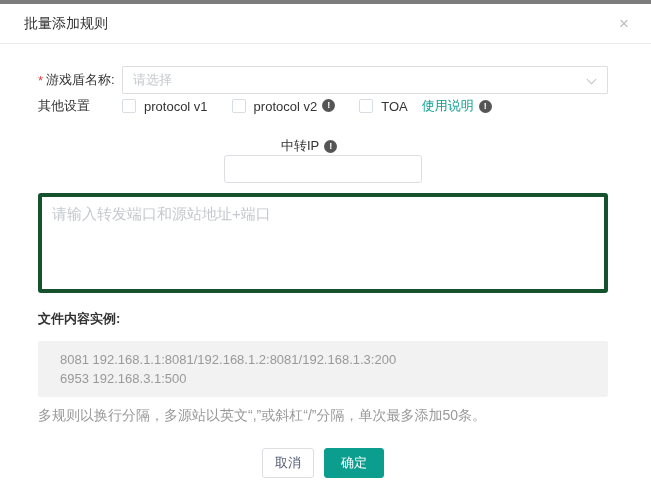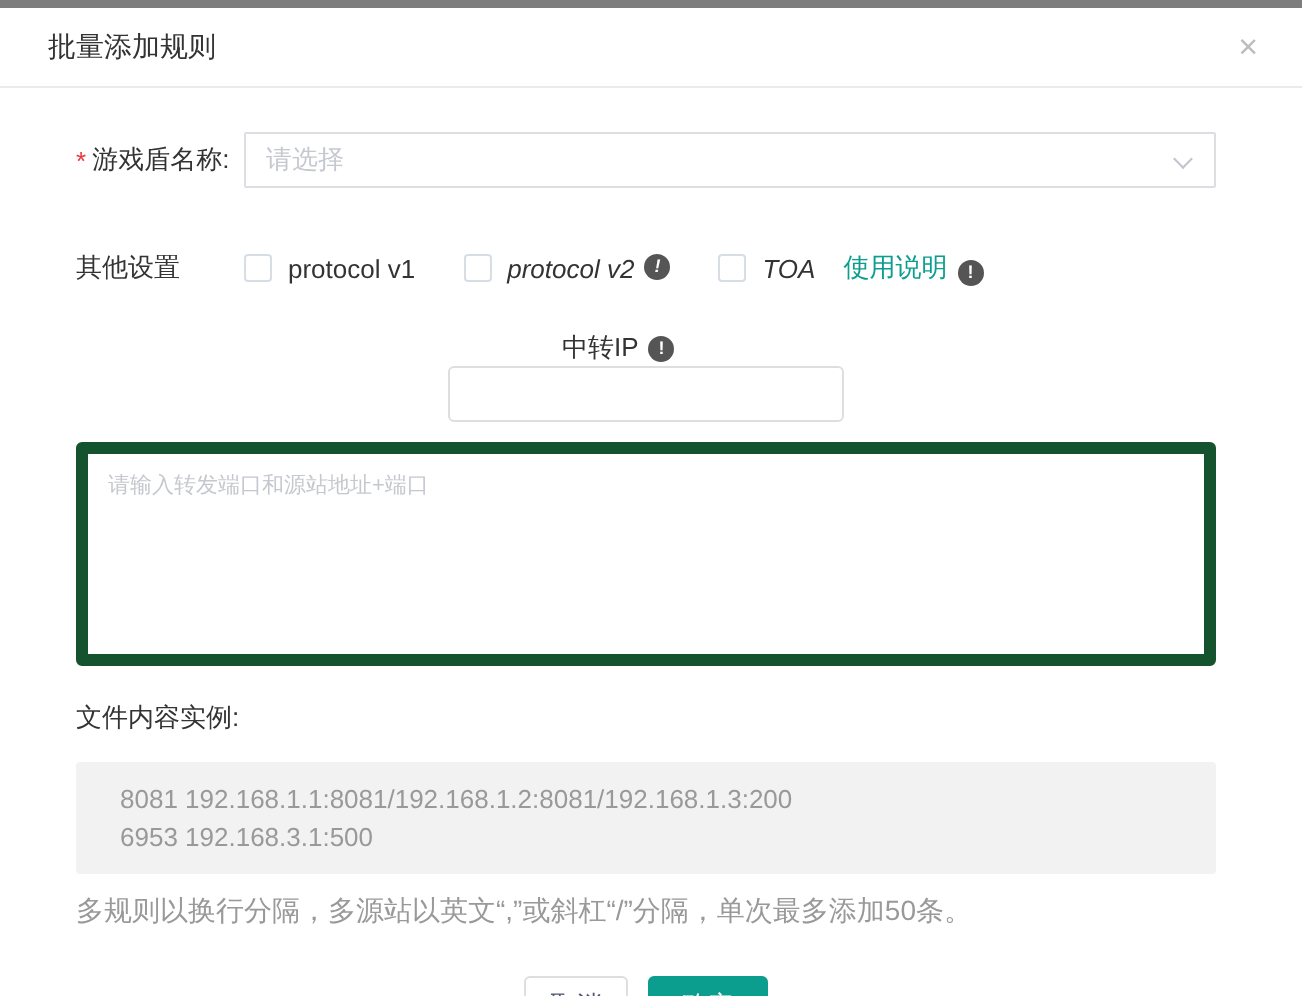--- a/index.html
+++ b/index.html
@@ -25,43 +25,43 @@
   .chevron { position:absolute; right:11px; top:9px; width:8px; height:8px; }
   .chevron::before { content:""; position:absolute; left:0; top:0;
     width:6px; height:6px; border-right:1px solid #c0c4cc;
     border-bottom:1px solid #c0c4cc; transform:rotate(45deg); }
   .row-protocol { margin-top:22px; }
   .radio-group { display:flex; align-items:center; cursor:pointer; }
   .radio-outer { width:14px; height:14px; border-radius:50%; background:#0b9e8e;
     display:flex; align-items:center; justify-content:center; }
   .radio-inner { width:4px; height:4px; border-radius:50%; background:#fff; }
   .radio-label { margin-left:9px; font-size:13px; color:#0b9e8e; }
-  .row-other { margin-top:31px; }
+  .row-other { margin-top:3px; }
   .checkbox-group { display:flex; align-items:center; }
   .checkbox-item { display:flex; align-items:flex-start; cursor:pointer; }
   .checkbox-box { width:14px; height:14px; border:1px solid #d7dde4;
     border-radius:2px; background:#fff; }
   .checkbox-label { margin-left:8px; font-size:13px; color:#333; }
-  .gap24 { margin-left:24px;font-style:italic; }
+  .gap24 { margin-left:24px; }
   .info-icon { width:13px; height:13px; border-radius:50%; background:#555;
     color:#fff; font-size:9px; font-weight:bold; display:inline-flex;
     align-items:center; justify-content:center; margin-left:5px; flex-shrink:0;
     line-height:1; }
   .usage-link { margin-left:14px; font-size:13px; color:#0b9e8e;
-    cursor:pointer; display:flex; align-items:flex-end; }
+    cursor:pointer; display:flex; align-items:center; }
   .row-ip { margin-top:22px;flex-direction:column; }
   .ip-input { width:100%; height:28px; border:1px solid #dcdee2;
     border-radius:3px; padding:0 10px; font-size:13px; color:#333;
     outline:none; background:#fff; }
-  .rules-textarea { display:block; width:100%; height:112px; margin-top:10px;
-    border:6px solid #14532d; border-radius:3px; padding:8px 10px;
-    font-size:11px; color:#333; resize:none; outline:none;
+  .rules-textarea { display:block; width:100%; height:100px; margin-top:10px;
+    border:4px solid #14532d; border-radius:3px; padding:8px 10px;
+    font-size:15px; color:#333; resize:none; outline:none;
     font-family:"Liberation Sans","DejaVu Sans",sans-serif; }
   .rules-textarea::placeholder, .ip-input::placeholder { color:#c5c8ce; }
-  .example-label { margin-top:17px; font-size:13px; color:#333; }
+  .example-label { margin-top:17px; font-size:13px; color:#333;font-weight:bold; }
   .example-box { margin-top:13px; background:#f2f2f2; border-radius:2px;
     padding:9px 22px; }
   .example-line { font-size:13px; color:#999; line-height:19px;
     white-space:nowrap; }
   .note-text { margin-top:10px; font-size:14px; color:#999; }
   .dialog-footer { display:flex; justify-content:center; align-items:center;
     margin-top:23px; }
   .btn { height:30px; border-radius:3px; font-size:13px; cursor:pointer;
     display:inline-flex; align-items:center; justify-content:center;
     font-family:inherit; }

